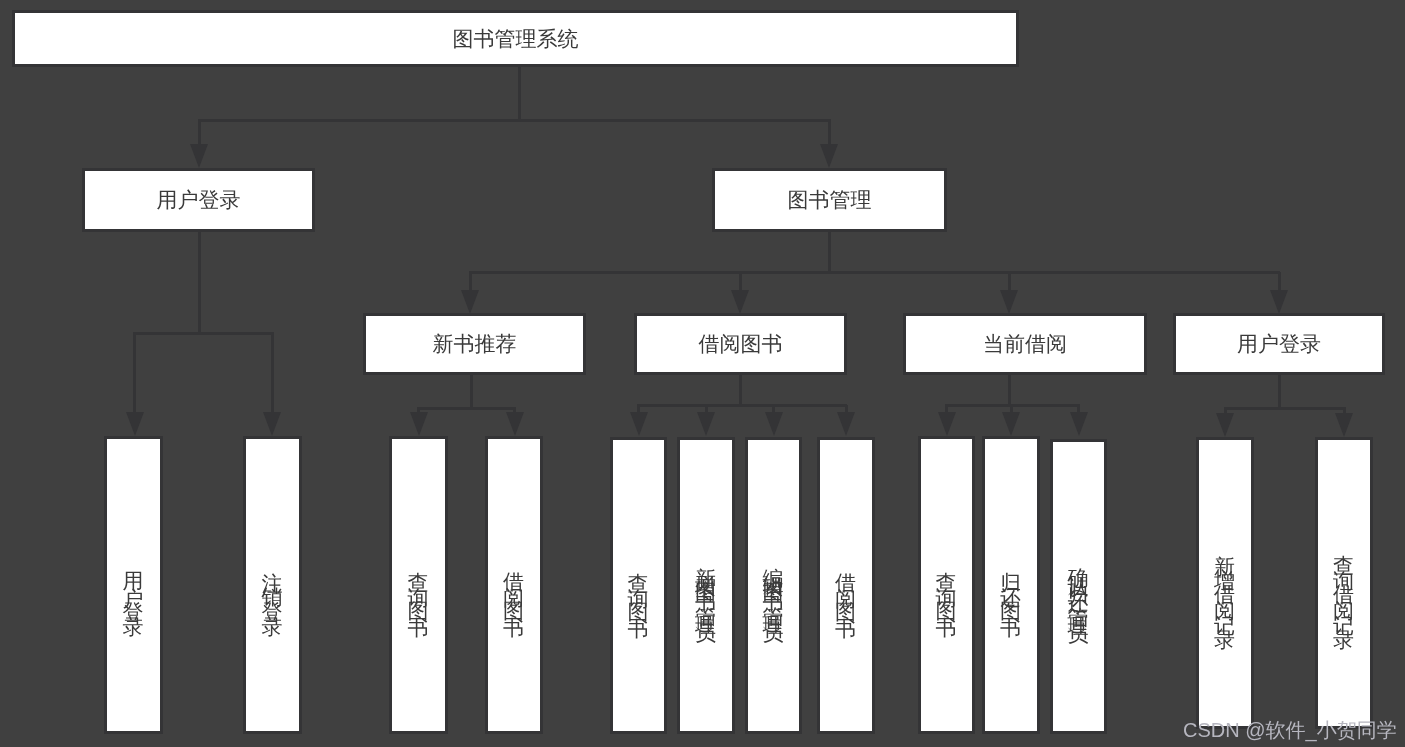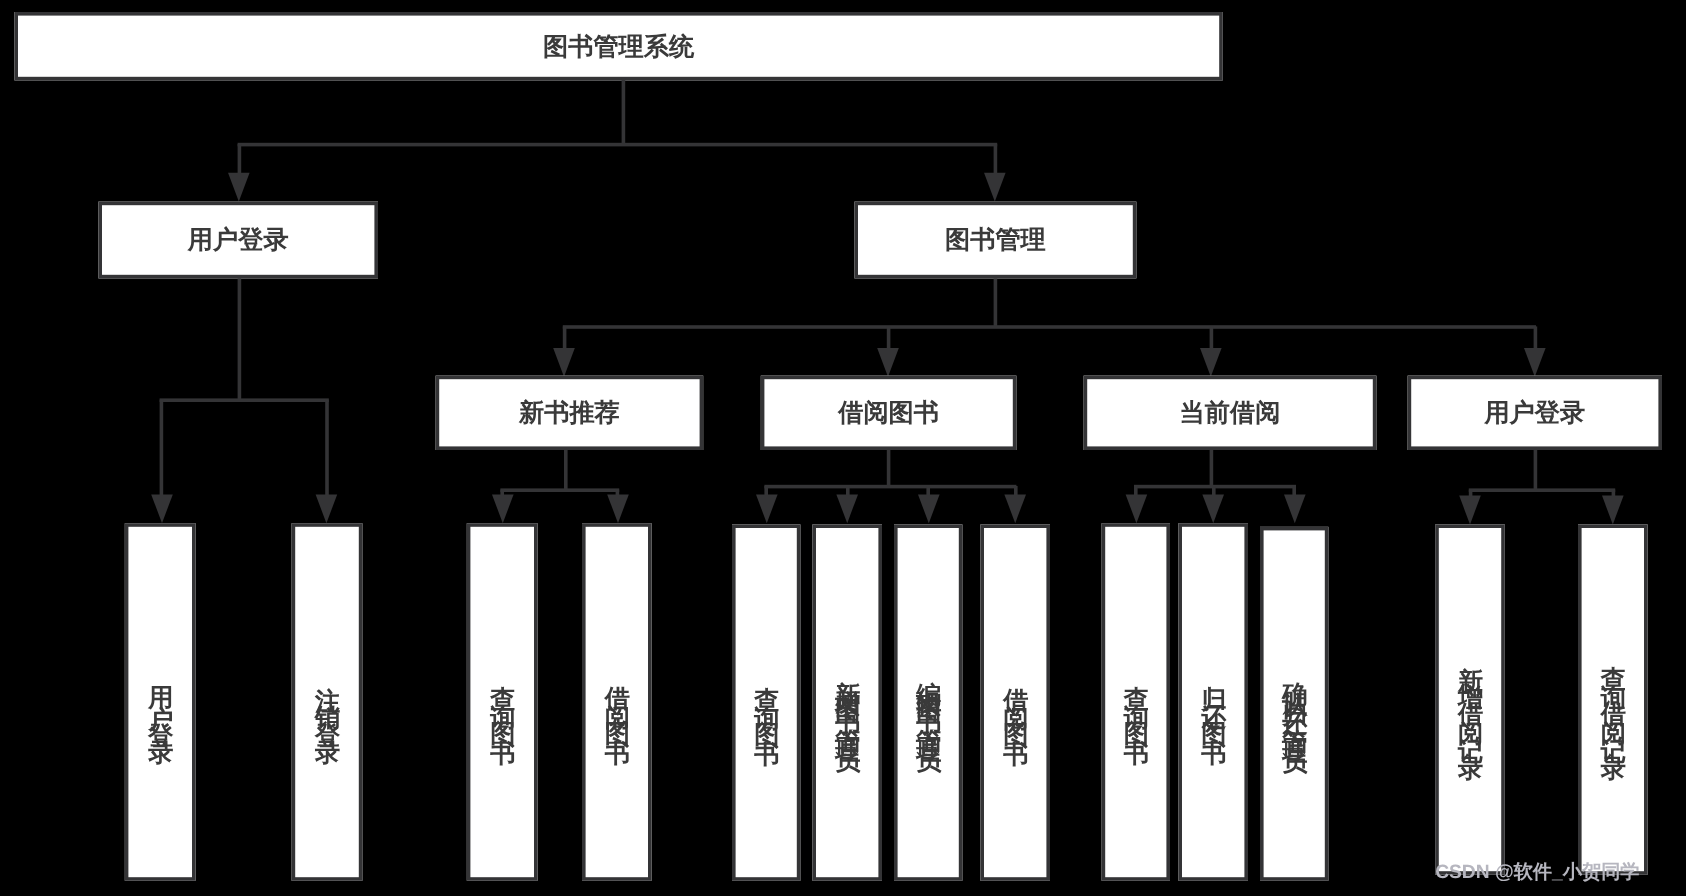--- a/index.html
+++ b/index.html
@@ -1,18 +1,18 @@
 <!DOCTYPE html>
 <html><head>
 <meta charset="utf-8">
 <style>
   html,body { margin:0; padding:0; background:#ffffff; }
   .canvas {
-    position:relative; width:1405px; height:747px; background:#000000;
-    font-family:"Liberation Sans", sans-serif; overflow:hidden;font-weight:bold;
+    position:relative; width:1405px; height:747px; background:#404040;
+    font-family:"Liberation Sans", sans-serif; overflow:hidden;
   }
   .box {
     position:absolute; box-sizing:border-box;
     border:3px solid #343436; background:#ffffff;
     display:flex; align-items:center; justify-content:center;
     font-size:21px; color:#3a3a3a; text-align:center;
   }
   .vbox span.vtext {
     writing-mode:vertical-rl; text-orientation:mixed;
     letter-spacing:15px; line-height:1;
@@ -21,21 +21,21 @@
   .hline, .vline { position:absolute; background:#343436; }
   .hline { height:3px; }
   .vline { width:3px; }
   .arrow {
     position:absolute; width:0; height:0;
     border-left:9px solid transparent; border-right:9px solid transparent;
     border-top:24px solid #343436;
   }
   .watermark {
     position:absolute; left:1183px; top:717px;
-    font-size:16px; color:#b6b6bf; white-space:nowrap; z-index:5;margin-left:13px;
+    font-size:20px; color:#b6b6bf; white-space:nowrap; z-index:5;
   }
 </style>
 </head>
 <body>
 
 <div class="canvas">
 
   <div class="box" style="left:12px; top:10px; width:1007px; height:57px;">
     <span>图书管理系统</span>
   </div>

